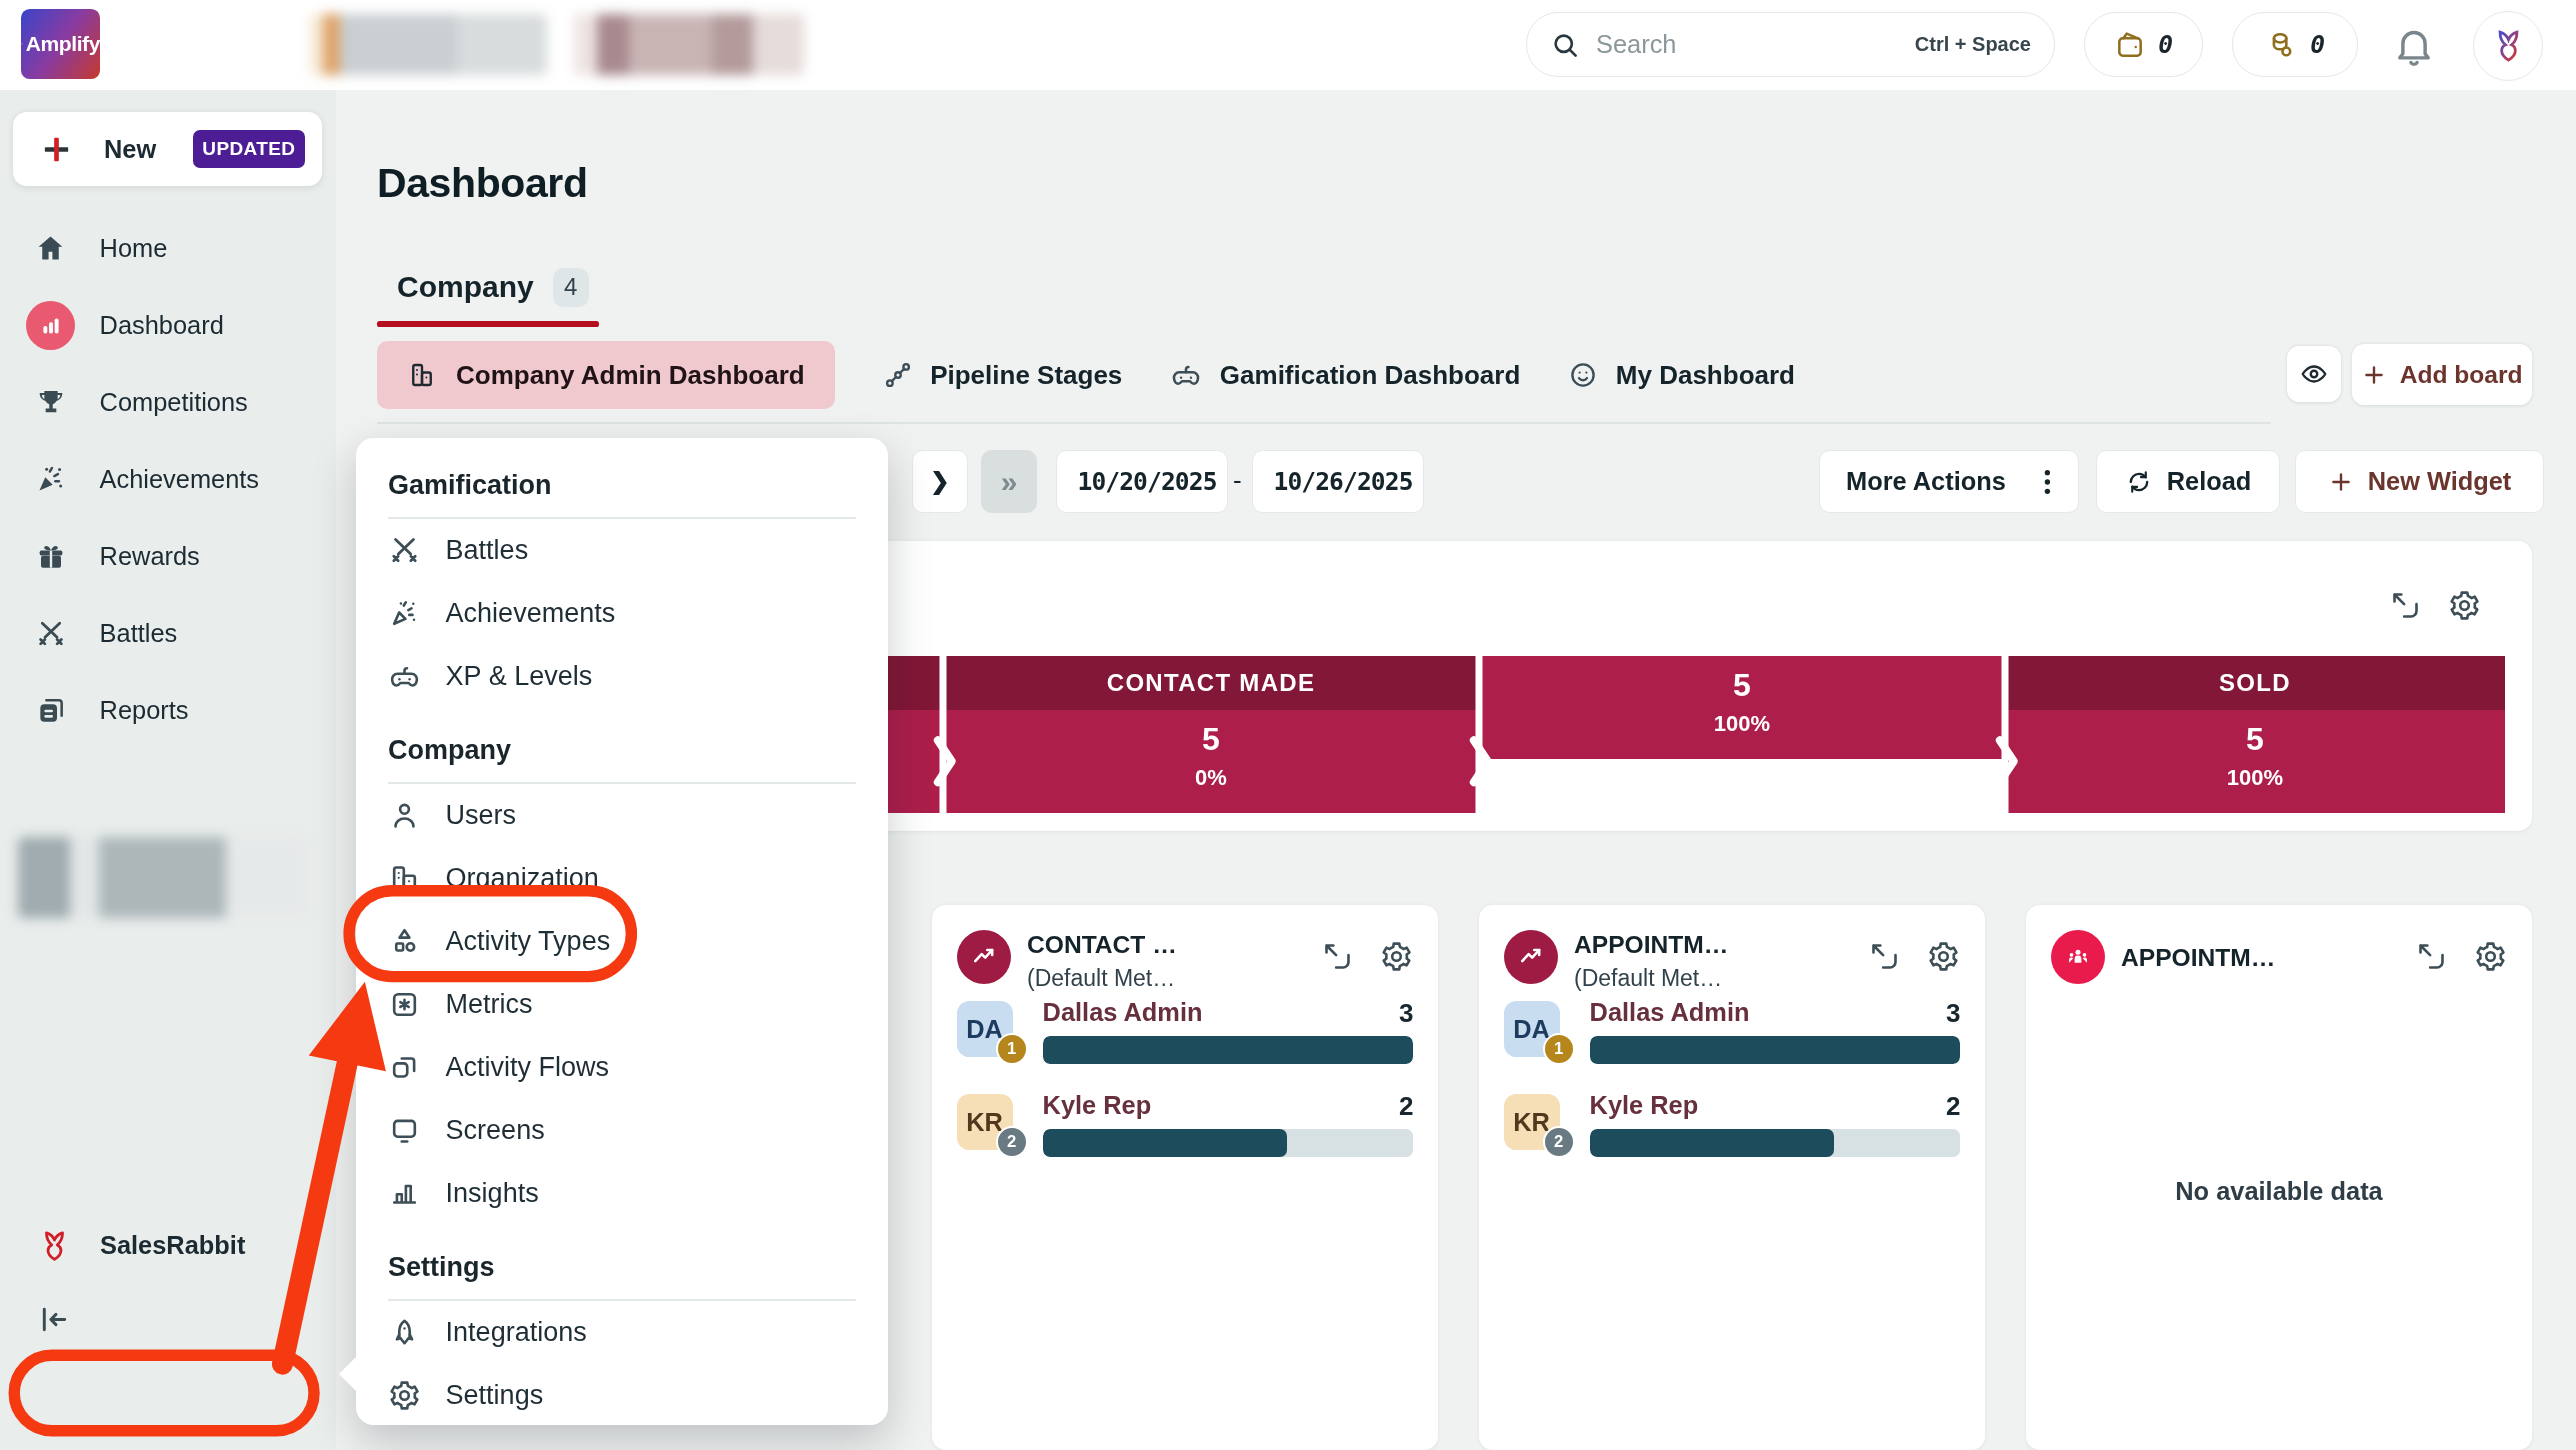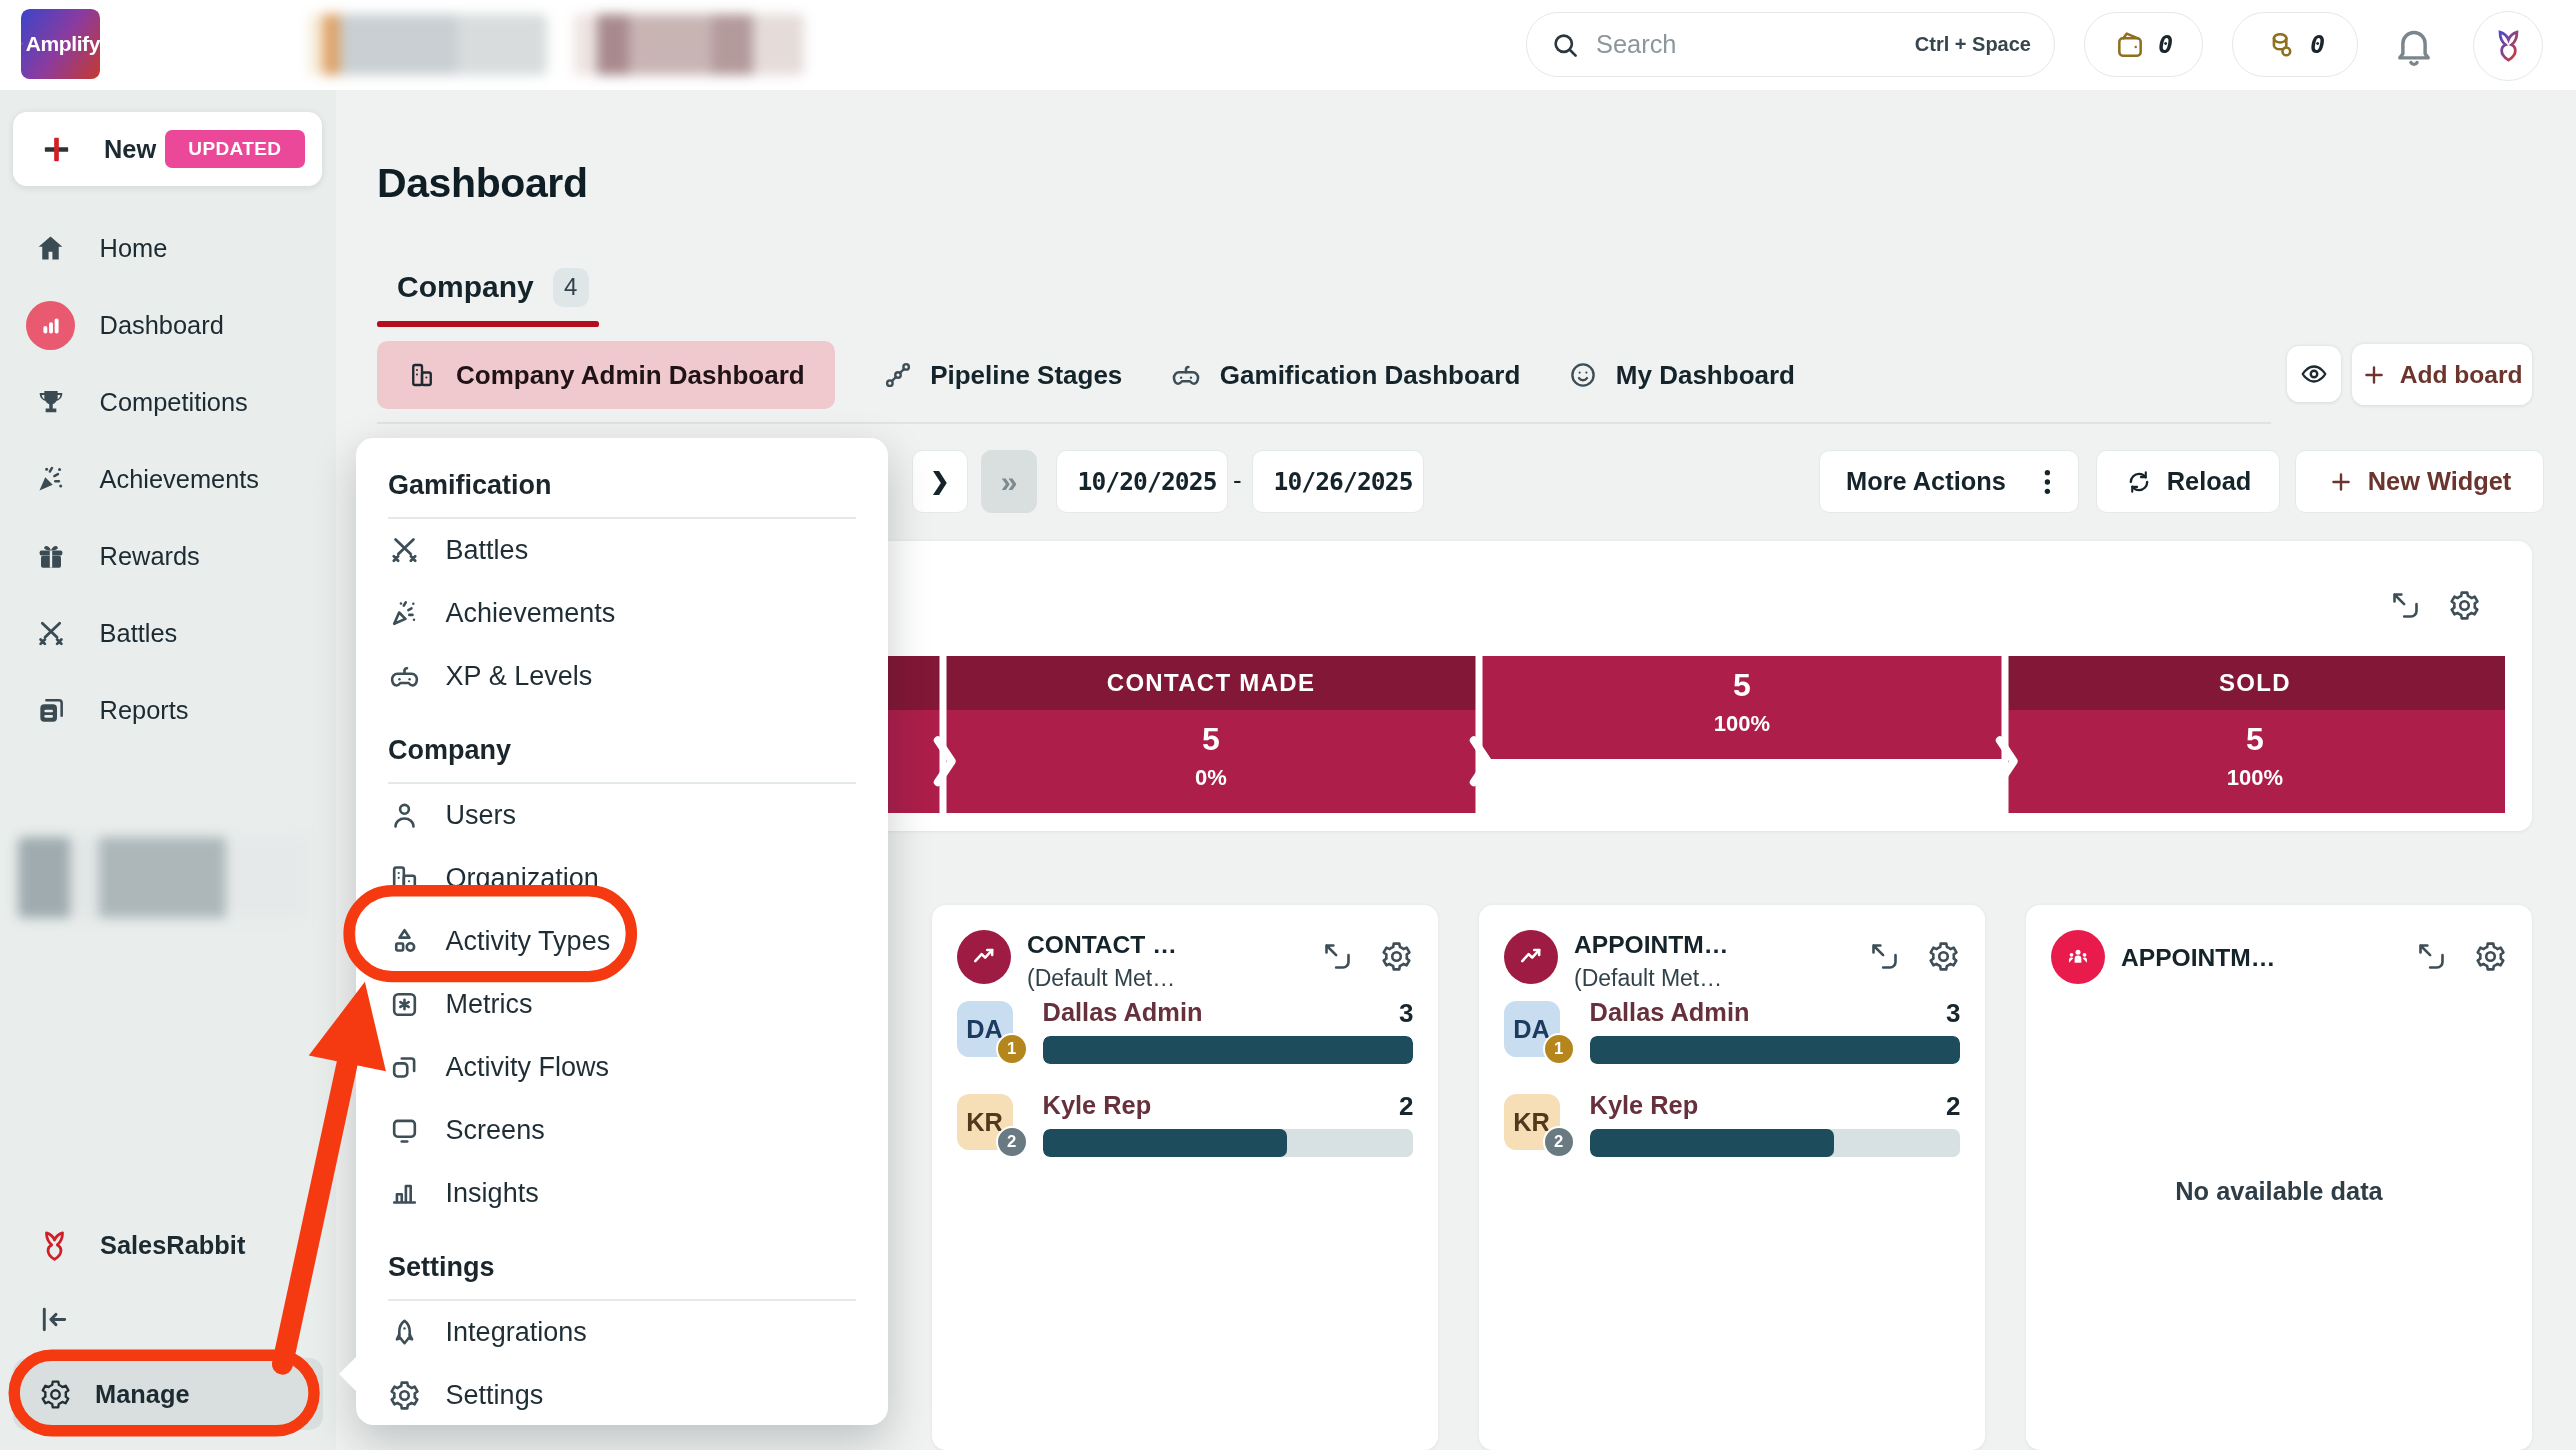--- a/index.html
+++ b/index.html
@@ -24,21 +24,21 @@
         display:flex;align-items:center;justify-content:center;gap:12.3px;font-weight:700;font-size:24px;}
   .zero{font-family:"DejaVu Sans Mono",monospace;font-style:italic;font-size:24.6px;color:#1A262C;}
   .avatar{left:2473px;top:10.5px;width:70px;height:70px;border-radius:50%;background:#fff;border:1.8px solid #E4E8E9;
           box-sizing:border-box;display:flex;align-items:center;justify-content:center;}
 
   
   .sb{left:0;top:90px;width:336px;height:1360px;background:#E9EDEC;z-index:5;}
   .newbtn{left:13px;top:22px;width:309px;height:74px;background:#fff;border-radius:14px;
           box-shadow:0 1.8px 7px rgba(20,40,50,.10);display:flex;align-items:center;box-sizing:border-box;padding:0 17.5px 0 26px;}
   .newbtn .lbl{font-size:25.4px;font-weight:600;color:#1C2A32;margin-left:30px;flex:1;}
-  .badge-upd{background:#ec4899;color:#fff;font-size:19px;font-weight:700;border-radius:7px;padding:8px 23px;letter-spacing:0.4px;}
+  .badge-upd{background:#4c1d95;color:#fff;font-size:19px;font-weight:700;border-radius:7px;padding:8px 9px;letter-spacing:0.4px;}
   .nav{left:0;top:120px;width:336px;}
   .nav-item{height:77px;display:flex;align-items:center;}
   .nav-ic{width:49px;height:49px;margin-left:26px;display:flex;align-items:center;justify-content:center;flex:none;}
   .nav-lb{margin-left:24.6px;font-size:25.4px;font-weight:500;color:#1C2A32;}
   .dash-circ{width:49px;height:49px;border-radius:50%;background:#E9596F;display:flex;align-items:center;justify-content:center;}
   .brandrow{left:0;top:1135px;width:336px;height:40px;display:flex;align-items:center;}
   .managebtn{left:13px;top:1268px;width:310px;height:72px;background:#D9DFDE;border-radius:14px;
              display:flex;align-items:center;box-sizing:border-box;padding:0 26px;gap:23px;}
   .managebtn .lbl{font-size:25.4px;font-weight:600;color:#1C2A32;}
 
@@ -259,27 +259,20 @@
           <path d="M6.8 3.8c0 4.1 1.6 6.4 3.4 7.8-1.5.7-2.4 2-2.4 3.6 0 2.3 1.7 4.2 4.2 5.8 2.5-1.6 4.2-3.5 4.2-5.8 0-1.6-.9-2.9-2.4-3.6 1.8-1.4 3.4-3.7 3.4-7.8-2.6.8-4.3 2.3-5.2 4.6-.9-2.3-2.6-3.8-5.2-4.6z"></path>
         </svg>
         </span>
       <span class="nav-lb" style="font-weight:600;margin-left:26px;">SalesRabbit</span>
     </div>
 
     <svg class="abs ic" style="left:37px;top:1212px;stroke:#3A4B54;stroke-width:2" width="35" height="35" viewBox="0 0 24 24">
       <path d="M5 5v14M19 12H9.5M13 8.5L9.5 12l3.5 3.5"></path>
     </svg>
 
-    <div class="abs managebtn">
-      <svg class="ic" width="33" height="33" viewBox="0 0 24 24" style="stroke:#222E35;stroke-width:1.7">
-        <circle cx="12" cy="12" r="3.1"></circle>
-        <path d="M19.4 13.5a7.6 7.6 0 000-3l2-1.5-2-3.4-2.3 1a7.6 7.6 0 00-2.6-1.5L14 2.6h-4l-.4 2.5a7.6 7.6 0 00-2.6 1.5l-2.3-1-2 3.4 2 1.5a7.6 7.6 0 000 3l-2 1.5 2 3.4 2.3-1a7.6 7.6 0 002.6 1.5l.4 2.5h4l.4-2.5a7.6 7.6 0 002.6-1.5l2.3 1 2-3.4z"></path>
-      </svg>
-      <span class="lbl">Manage</span>
-    </div>
   </div>
 
   <div class="abs title">Dashboard</div>
 
   <div class="abs tab">
     <span class="lb">Company</span>
     <span class="ct">4</span>
   </div>
   <div class="abs underline"></div>
 

